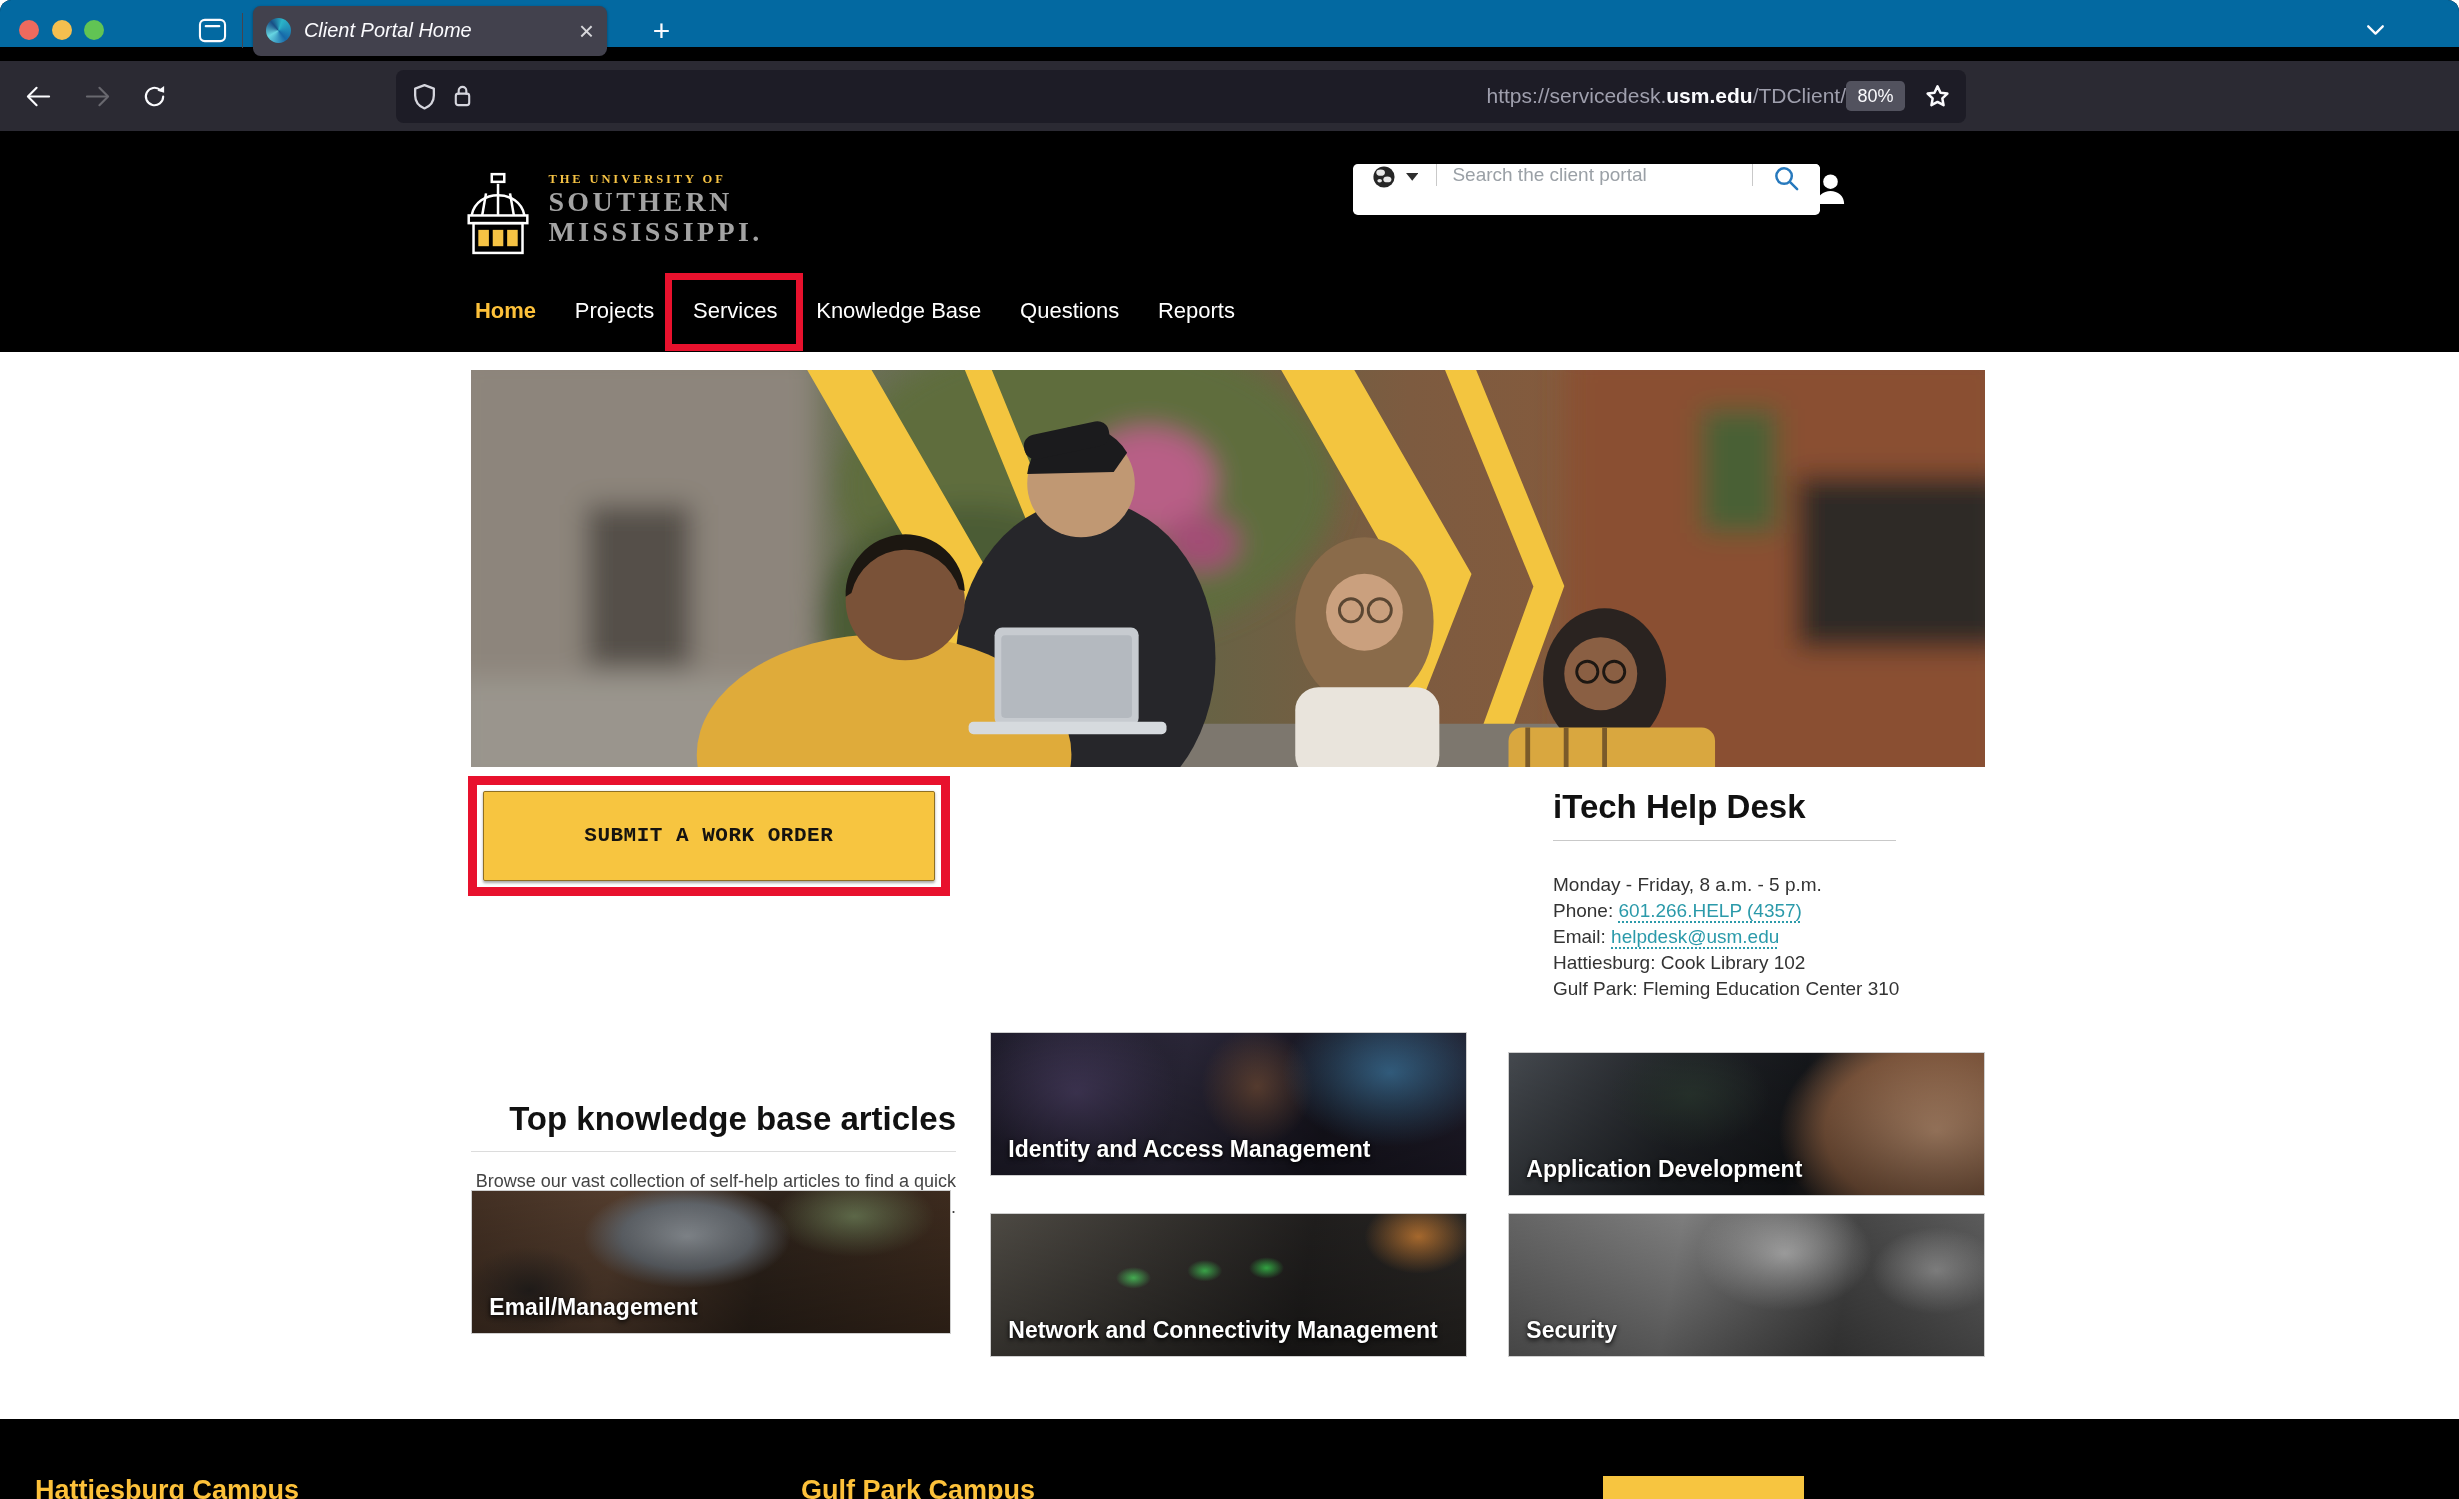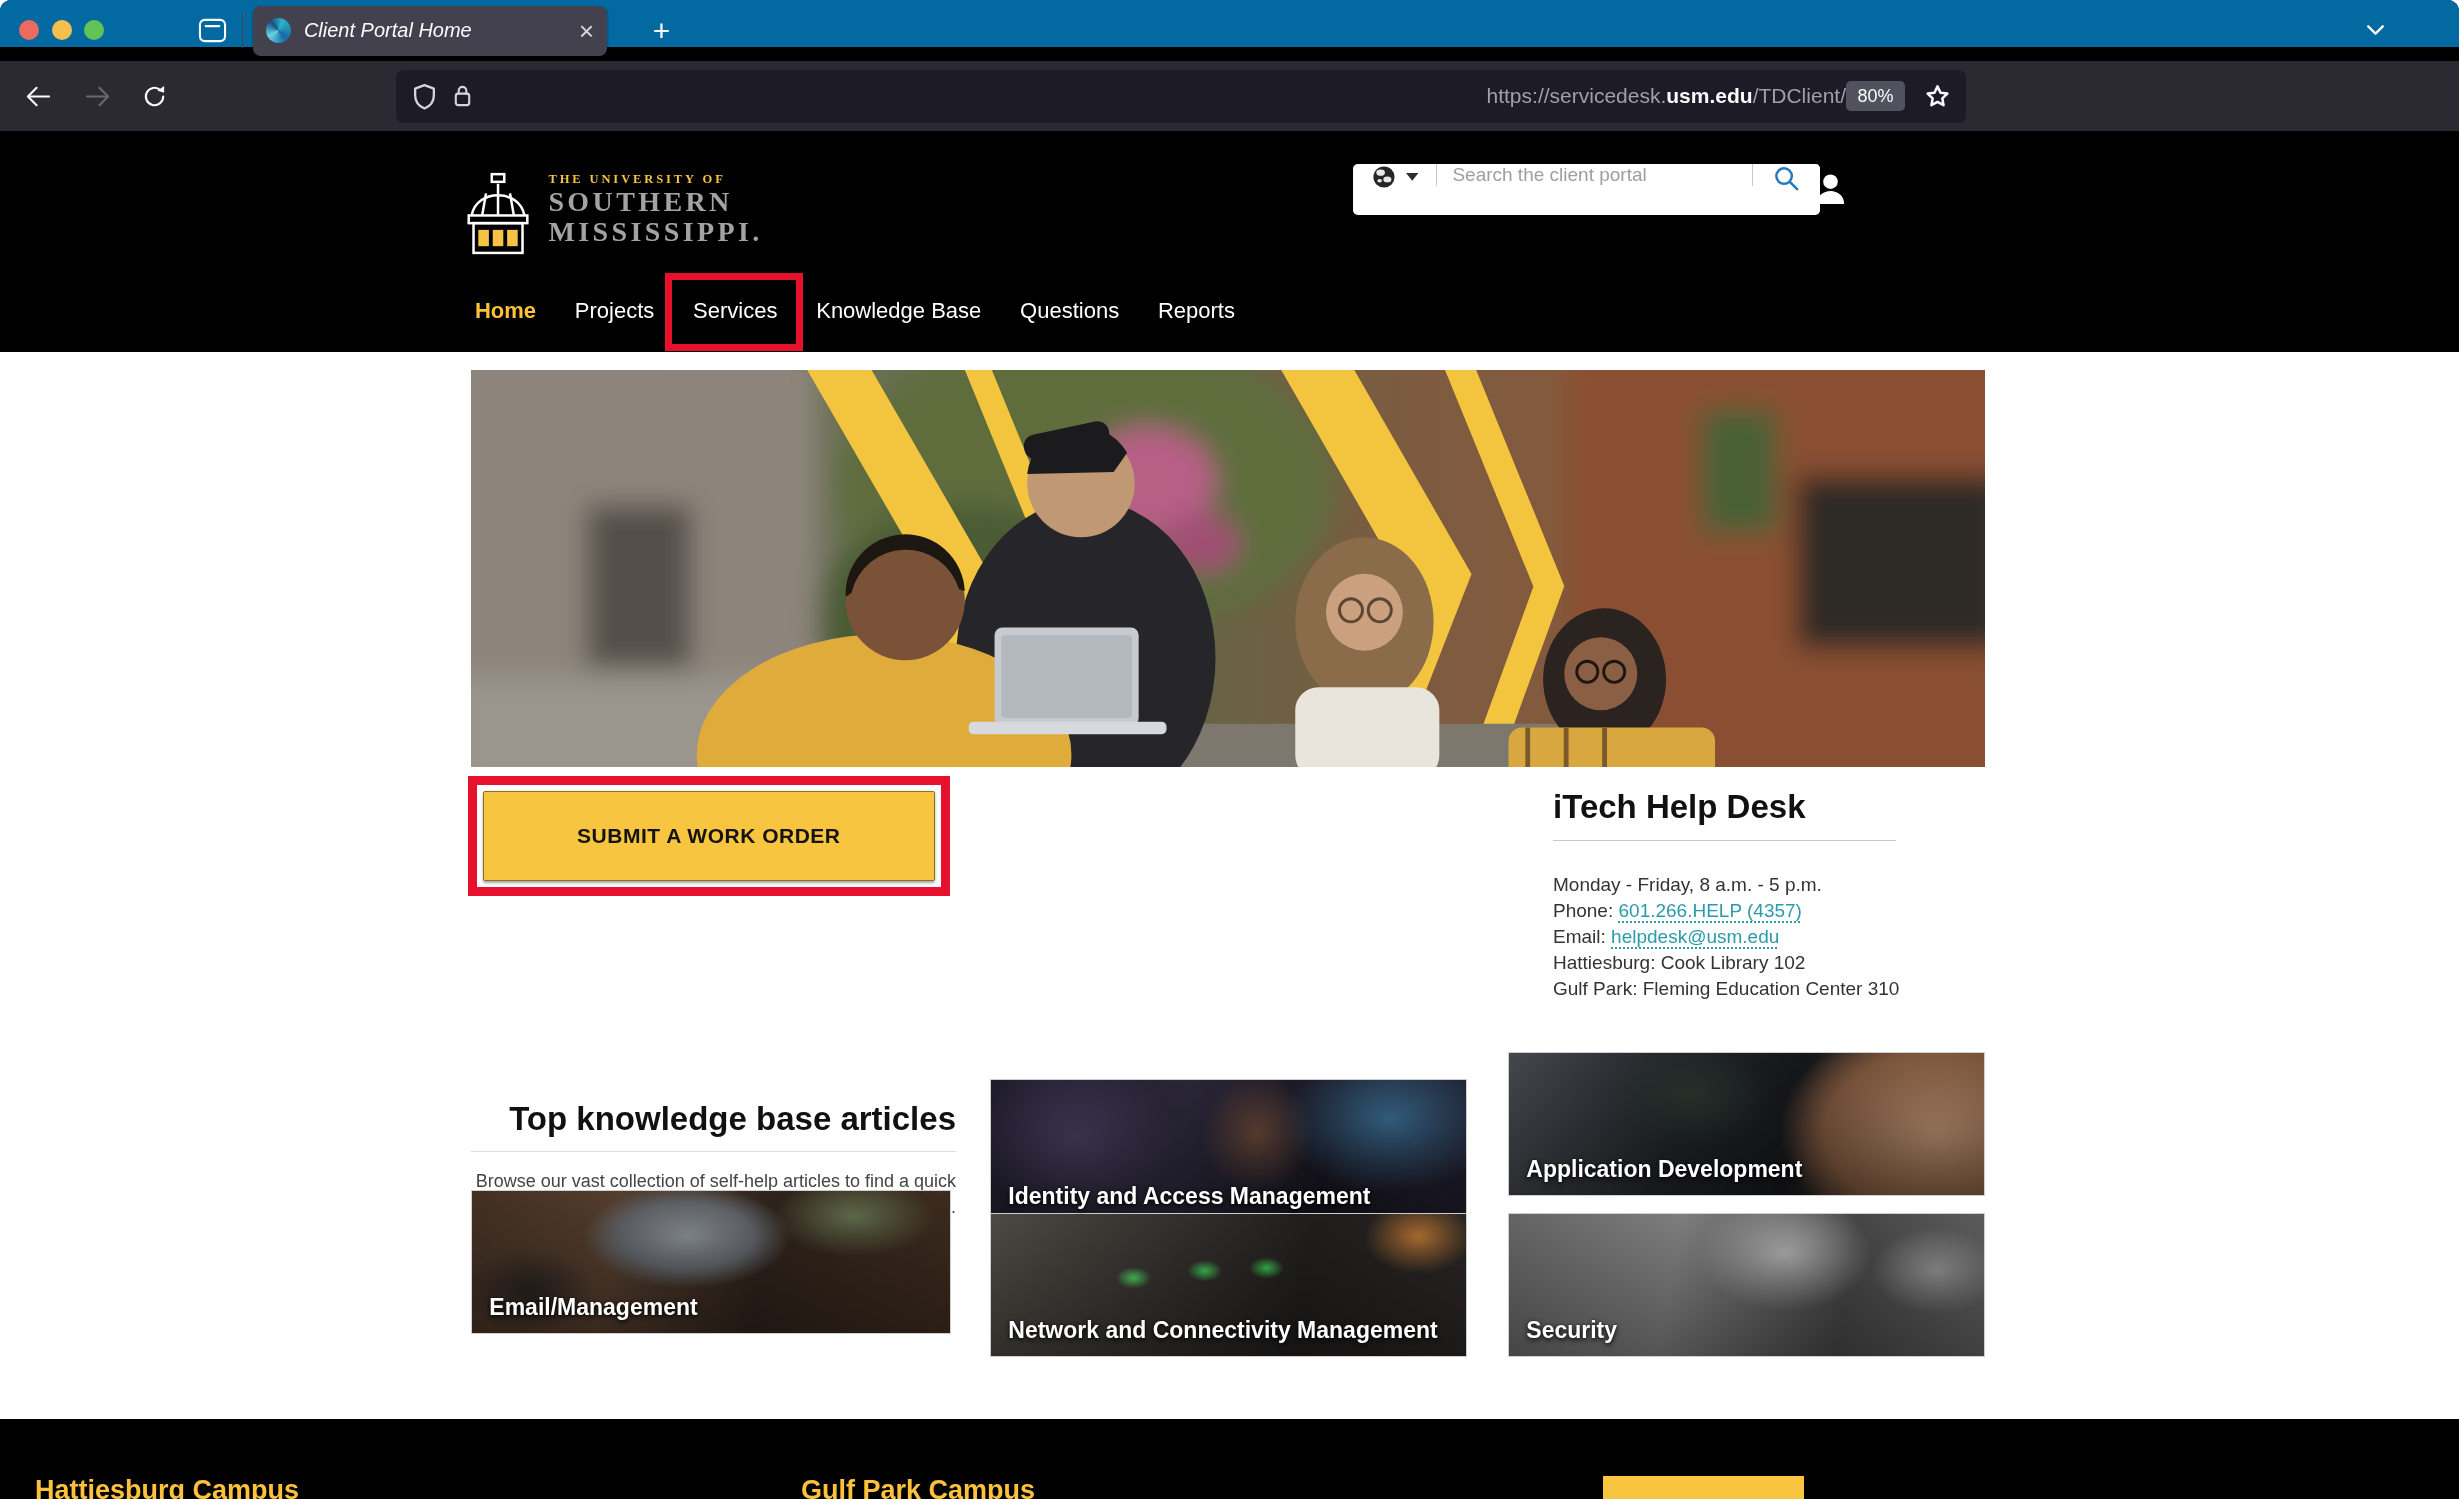--- a/index.html
+++ b/index.html
@@ -56,21 +56,21 @@
   .mainnav{position:absolute;left:473px;top:157px;height:44px;display:flex;gap:35px;align-items:center;}
   .navitem{color:#fff;font-size:22px;position:relative;cursor:pointer;padding:3.8px 1.9px;}
   .navitem.active{color:#fdc13a;font-weight:bold;}
   .ann-services{position:absolute;left:-26px;right:-24px;top:-21px;bottom:-23px;border:7.7px solid #e8112d;pointer-events:none;}
 
   
   .hero{position:absolute;left:471px;top:238px;width:1514px;height:397px;overflow:hidden;background:#6e6353;}
   .hero svg{display:block;}
 
   
-  .goldbtn{background:#f7c540;border:1px solid #8f6f22;color:#151310;font-size:21px;font-weight:bold;letter-spacing:0.5px;display:flex;align-items:center;justify-content:center;box-shadow:0 1.9px 2.9px rgba(0,0,0,.35);border-radius:1.9px;cursor:pointer;}
+  .goldbtn{background:#f7c540;border:1px solid #8f6f22;color:#151310;font-size:21px;font-weight:bold;letter-spacing:0.5px;display:flex;align-items:center;justify-content:center;box-shadow:0 1.9px 2.9px rgba(0,0,0,.35);border-radius:1.9px;cursor:pointer;font-family:Liberation Mono, monospace;}
   .ann-submit{position:absolute;left:468px;top:644px;border:9.6px solid #e8112d;padding:5.8px;}
   .btn-submit{width:450px;height:88px;}
   .btn-view{position:absolute;left:984px;top:662px;width:473px;height:88px;}
 
   
   .helpdesk{position:absolute;left:1553px;top:656px;width:384px;color:#222;}
   .helpdesk h2{margin:0;font-size:33px;font-weight:bold;color:#111;}
   .helpdesk .rule{width:343px;height:1px;background:#c9c9c9;margin-top:14.4px;}
   .hdlines{margin-top:31px;font-size:19px;line-height:26px;color:#333;}
   .hdlines .row{white-space:nowrap;}
@@ -83,21 +83,21 @@
   .kbhead p{margin:15.4px 0 0 0;font-size:18px;line-height:26px;color:#444;}
 
   .card{position:absolute;width:477px;height:144px;border:1px solid #cfcfcf;box-sizing:border-box;overflow:hidden;cursor:pointer;}
   .card .shade{position:absolute;inset:0;background:linear-gradient(180deg,rgba(0,0,0,.10),rgba(0,0,0,.40));}
   .card .label{position:absolute;left:17.3px;bottom:12.5px;font-size:23px;font-weight:600;color:#fff;z-index:2;text-shadow:0 1.9px 4.8px rgba(0,0,0,.9),0 0 1.9px rgba(0,0,0,.7);}
   .card-email{left:471px;top:1058px;width:480px;background:
     radial-gradient(144px 72px at 45% 32%,#9aa0a6 0%,#6c7177 45%,rgba(0,0,0,0) 72%),
     radial-gradient(115px 58px at 80% 18%,#6d7a55 0%,rgba(0,0,0,0) 70%),
     radial-gradient(86px 58px at 12% 70%,#2c2623 0%,rgba(0,0,0,0) 75%),
     linear-gradient(100deg,#4a3527 0%,#5d4433 30%,#33271e 60%,#463122 100%);}
-  .card-identity{left:990px;top:947px;background:
+  .card-identity{left:990px;top:900px;background:
     radial-gradient(144px 115px at 18% 42%,#4a3f63 0%,rgba(0,0,0,0) 70%),
     radial-gradient(154px 106px at 84% 28%,#3c6f96 0%,rgba(0,0,0,0) 70%),
     radial-gradient(86px 91px at 56% 38%,#6b4a3a 0%,rgba(0,0,0,0) 65%),
     linear-gradient(100deg,#232031 0%,#2e2a3d 40%,#191722 70%,#242030 100%);}
   .card-network{left:990px;top:1081px;background:
     radial-gradient(25px 15.4px at 30% 45%,#58e06a,rgba(0,0,0,0) 70%),
     radial-gradient(25px 15.4px at 45% 40%,#49d15c,rgba(0,0,0,0) 70%),
     radial-gradient(25px 15.4px at 58% 38%,#3fcf53,rgba(0,0,0,0) 70%),
     radial-gradient(77px 53px at 90% 16%,#c27a35,rgba(0,0,0,0) 70%),
     linear-gradient(100deg,#56524b 0%,#3a3733 35%,#232120 65%,#2e2b28 100%);}

